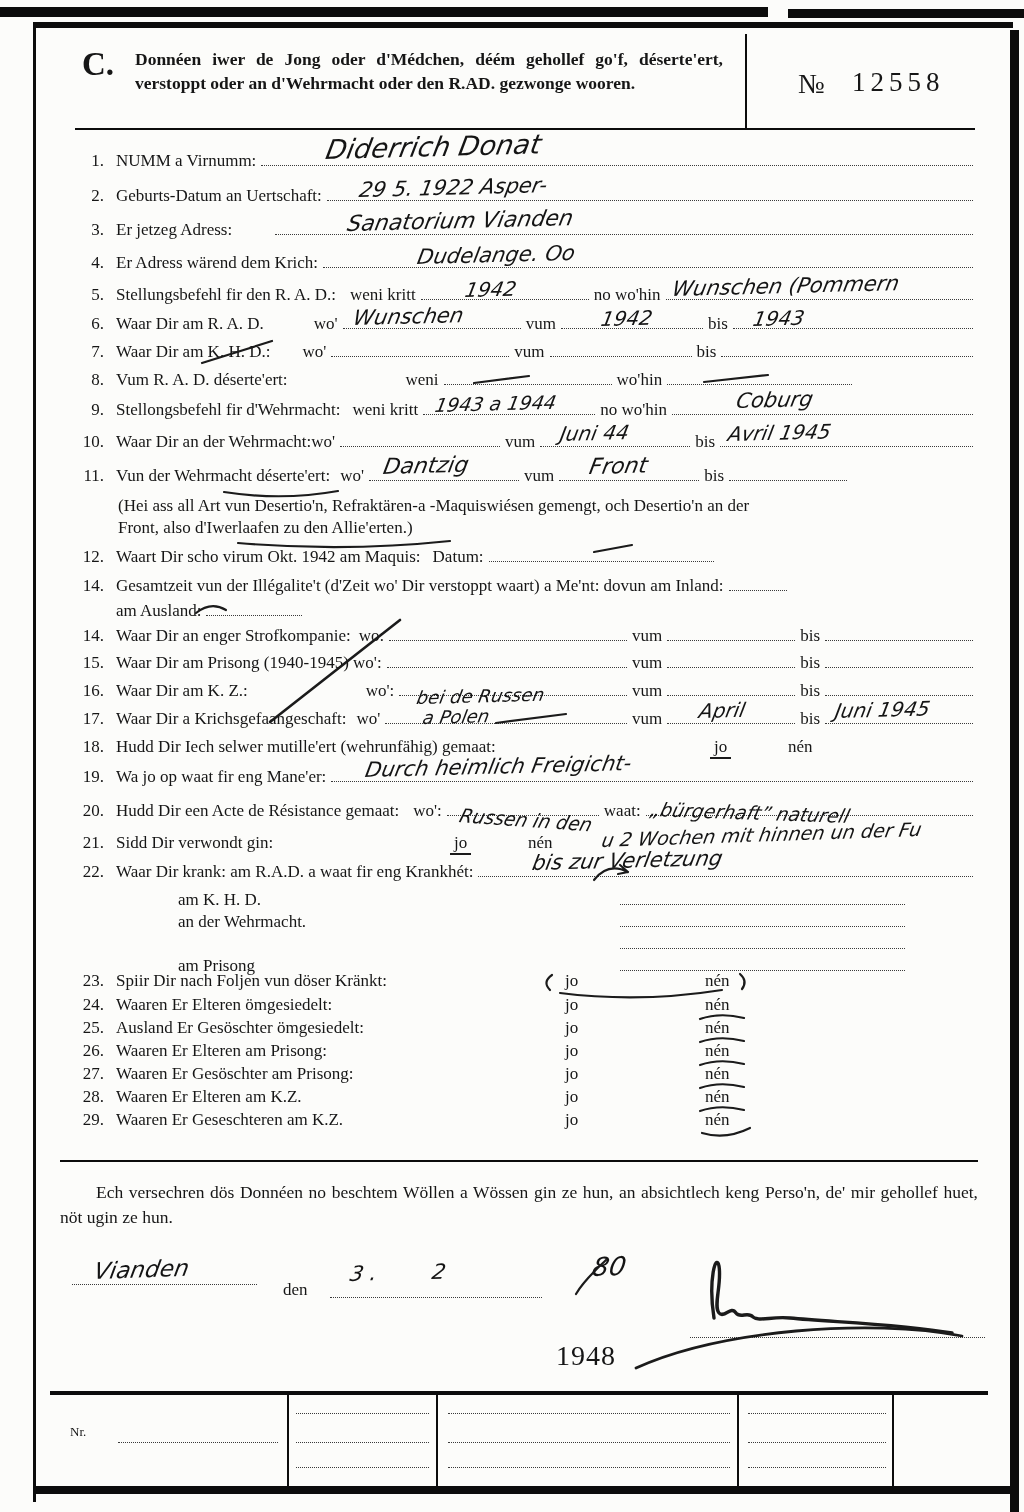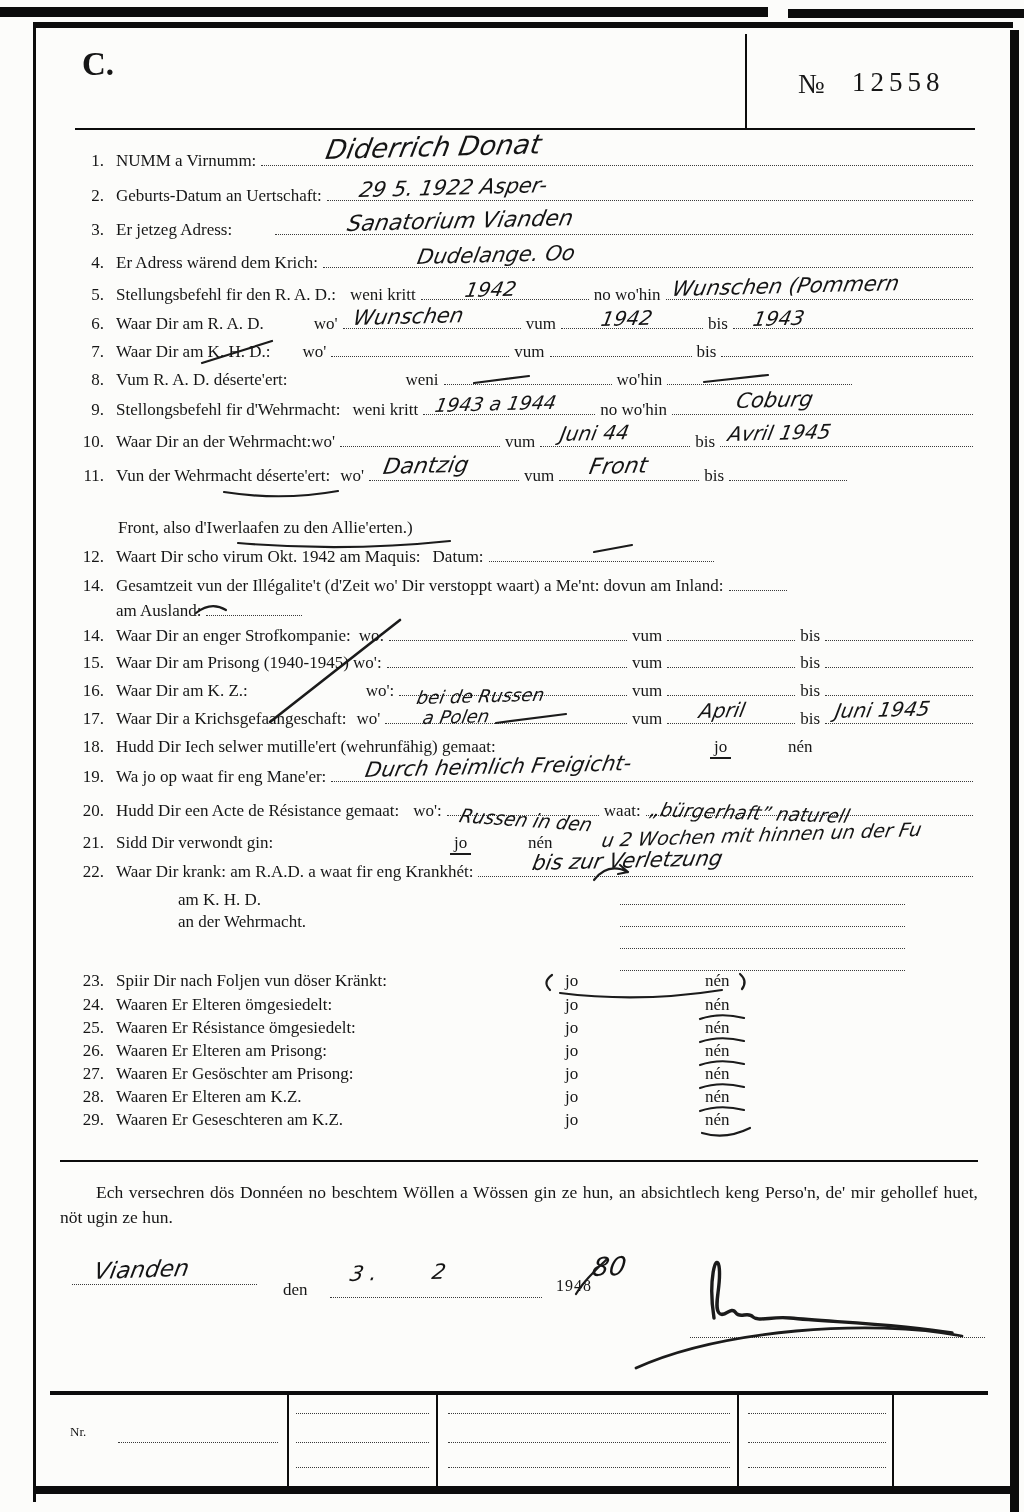--- a/index.html
+++ b/index.html
@@ -31,20 +31,21 @@
 
 <div id="page">
 
   <div class="bar" style="left:0;top:7px;width:768px;height:10px;"></div>
   <div class="bar" style="left:788px;top:9px;width:236px;height:9px;"></div>
   <div class="bar" style="left:33px;top:22px;width:980px;height:6px;"></div>
   <div class="bar" style="left:33px;top:22px;width:3px;height:1480px;"></div>
   <div class="bar" style="left:1010px;top:30px;width:9px;height:1482px;"></div>
 
   <div style="position:absolute;left:82px;top:46px;font-size:33px;font-weight:bold;">C.</div>
+  <div style="position:absolute;left:135px;top:48px;width:588px;font-size:17.5px;font-weight:bold;line-height:1.35;text-align:justify;">Donnéen iwer de Jong oder d'Médchen, déém gehollef go'f, déserte'ert, verstoppt oder an d'Wehrmacht oder den R.AD. gezwonge wooren.</div>
   <div class="bar" style="left:745px;top:34px;width:2px;height:94px;"></div>
   <span style="position:absolute;left:798px;top:68px;font-size:28px;">№</span>
   <span style="position:absolute;left:852px;top:67px;font-size:27px;letter-spacing:5px;">12558</span>
   <div class="bar" style="left:75px;top:128px;width:900px;height:2px;"></div>
 
   <div class="row" style="top:150px">
     <span class="num">1.</span>
     <span class="lbl">NUMM a Virnumm:</span>
     <span class="dots">
       <i class="hw" style="font-size:27px;left:62px;bottom:-1px">Diderrich   Donat</i>
@@ -168,20 +169,21 @@
     <span class="dots fx" style="width:150px">
       <i class="hw" style="left:12px;font-size:22px;bottom:0">Dantzig</i>
       </span>
     <span class="lbl">vum</span>
     <span class="dots fx" style="width:140px">
       <i class="hw" style="left:28px;font-size:22px;bottom:0">Front</i>
       </span>
     <span class="lbl">bis</span>
     <span class="dots fx" style="width:118px"></span>
   </div>
+  <div class="note" style="top:496px">(Hei ass all Art vun Desertio'n, Refraktären-a -Maquiswiésen gemengt, och Desertio'n an der</div>
   <div class="note" style="top:518px">Front, also d'Iwerlaafen zu den Allie'erten.)</div>
 
   <div class="row" style="top:546px">
     <span class="num">12.</span>
     <span class="lbl">Waart Dir scho virum Okt. 1942 am Maquis:</span>
     <span class="sp" style="width:12px"></span>
     <span class="lbl">Datum:</span>
     <span class="dots fx" style="width:225px"></span>
     <span class="nofill"></span>
   </div>
@@ -301,37 +303,42 @@
     <span class="lbl">am K. H. D.</span>
   </div>
   <div class="dotline" style="left:620px;top:904px;width:285px;"></div>
   <div class="row" style="top:912px">
     <span class="num"></span>
       <span class="sp" style="width:62px"></span>
     <span class="lbl">an der Wehrmacht.</span>
   </div>
   <div class="dotline" style="left:620px;top:926px;width:285px;"></div>
   <div class="dotline" style="left:620px;top:948px;width:285px;"></div>
+  <div class="row" style="top:956px">
+    <span class="num"></span>
+      <span class="sp" style="width:62px"></span>
+    <span class="lbl">am Prisong</span>
+  </div>
   <div class="dotline" style="left:620px;top:970px;width:285px;"></div>
 
   <div class="row" style="top:971px">
     <span class="num">23.</span>
     <span class="lbl">Spiir Dir nach Foljen vun döser Kränkt:</span>
     <span class="joabs">jo</span>
     <span class="nenabs">nén</span>
   </div>
   <div class="row" style="top:995px">
     <span class="num">24.</span>
     <span class="lbl">Waaren Er Elteren ömgesiedelt:</span>
     <span class="joabs">jo</span>
     <span class="nenabs">nén</span>
   </div>
   <div class="row" style="top:1018px">
     <span class="num">25.</span>
-    <span class="lbl">Waaren Er Résistance ömgesiedelt:</span>
+    <span class="lbl">Ausland Er Gesöschter ömgesiedelt:</span>
     <span class="joabs">jo</span>
     <span class="nenabs">nén</span>
   </div>
   <div class="row" style="top:1041px">
     <span class="num">26.</span>
     <span class="lbl">Waaren Er Elteren am Prisong:</span>
     <span class="joabs">jo</span>
     <span class="nenabs">nén</span>
   </div>
   <div class="row" style="top:1064px">
@@ -356,21 +363,21 @@
   <div class="bar" style="left:60px;top:1160px;width:918px;height:2px;"></div>
 
   <div style="position:absolute;left:60px;top:1180px;width:918px;font-size:17.5px;line-height:1.45;text-align:justify;text-indent:36px;">Ech versechren dös Donnéen no beschtem Wöllen a Wössen gin ze hun, an absichtlech keng Perso'n, de' mir gehollef huet, nöt ugin ze hun.</div>
 
   <i class="hwfree" style="left:92px;top:1258px;font-size:23px;">Vianden</i>
   <div class="dotline" style="left:72px;top:1284px;width:185px;"></div>
   <span style="position:absolute;left:283px;top:1280px;font-size:17px;">den</span>
   <div class="dotline" style="left:330px;top:1297px;width:212px;"></div>
   <i class="hwfree" style="left:348px;top:1262px;font-size:21px;">3 .</i>
   <i class="hwfree" style="left:430px;top:1260px;font-size:21px;">2</i>
-  <span style="position:absolute;left:556px;top:1277px;font-size:16px;letter-spacing:1px;">1948</span>
+  <span style="position:absolute;left:556px;top:1340px;font-size:28px;letter-spacing:1px;">1948</span>
   <i class="hwfree" style="left:590px;top:1252px;font-size:26px;">80</i>
   <div class="dotline" style="left:690px;top:1337px;width:295px;"></div>
 
   <div class="bar" style="left:50px;top:1391px;width:938px;height:4px;"></div>
   <div class="bar" style="left:287px;top:1394px;width:2px;height:93px;"></div>
   <div class="bar" style="left:436px;top:1394px;width:2px;height:93px;"></div>
   <div class="bar" style="left:737px;top:1394px;width:2px;height:93px;"></div>
   <div class="bar" style="left:892px;top:1394px;width:2px;height:93px;"></div>
   <span style="position:absolute;left:70px;top:1424px;font-size:13px;">Nr.</span>
   <div class="dotline" style="left:118px;top:1442px;width:160px;"></div>

